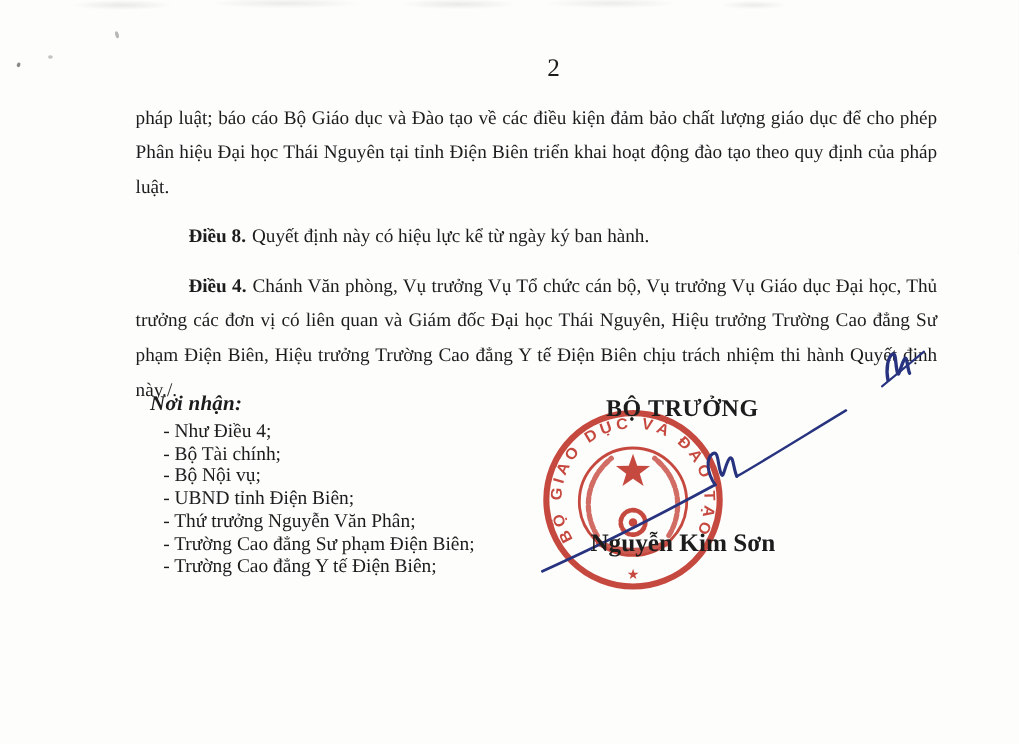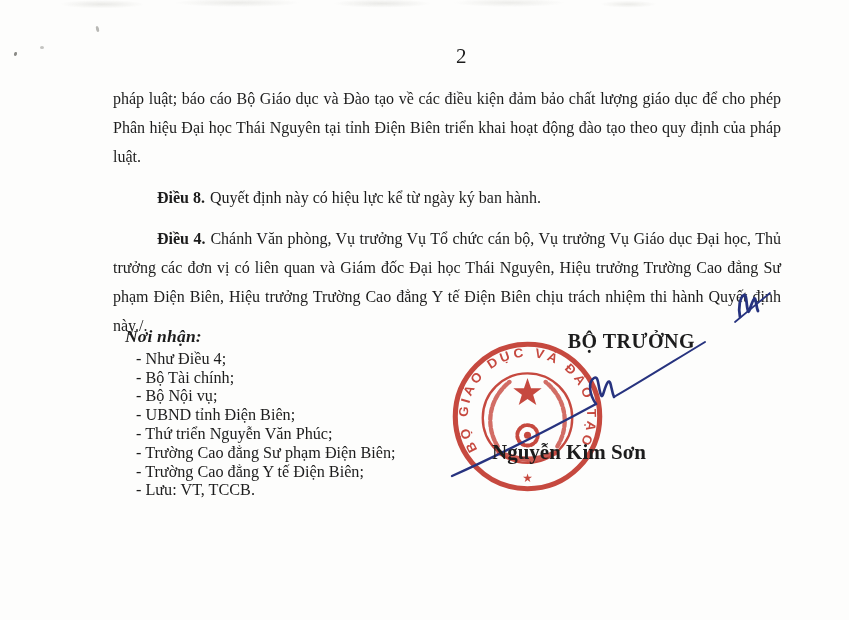--- a/index.html
+++ b/index.html
@@ -48,21 +48,21 @@
     font-size:16.2px;line-height:18.8px;
   }
   .recipients .hdr{
     font-weight:bold;font-style:italic;font-size:17.5px;
     margin-left:12px;margin-bottom:4px;letter-spacing:.2px;
   }
   .recipients .item{margin-left:23px;}
 
   .signer-title{
     position:absolute;left:505px;top:330px;width:190px;
-    text-align:right;font-weight:bold;font-size:20px;letter-spacing:.5px;
+    text-align:left;font-weight:bold;font-size:20px;letter-spacing:.5px;
     z-index:5;
   }
   .signer-name{
     position:absolute;left:492px;top:440px;width:215px;
     text-align:left;font-weight:bold;font-size:21px;
     z-index:6;
   }
 
   .seal{position:absolute;left:436px;top:338px;width:183px;height:157px;z-index:3;}
   .seal svg{width:100%;height:100%;opacity:.92;}
@@ -86,24 +86,23 @@
     <p class="article"><span class="lbl">Điều 8.</span><span>Quyết định này có hiệu lực kể từ ngày ký ban hành.</span></p>
     <p class="article"><span class="lbl">Điều 4.</span><span>Chánh Văn phòng, Vụ trưởng Vụ Tổ chức cán bộ, Vụ trưởng Vụ Giáo dục Đại học, Thủ trưởng các đơn vị có liên quan và Giám đốc Đại học Thái Nguyên, Hiệu trưởng Trường Cao đẳng Sư phạm Điện Biên, Hiệu trưởng Trường Cao đẳng Y tế Điện Biên chịu trách nhiệm thi hành Quyết định này./.</span></p>
   </div>
 
   <div class="recipients">
     <div class="hdr">Nơi nhận:</div>
     <div class="item">- Như Điều 4;</div>
     <div class="item">- Bộ Tài chính;</div>
     <div class="item">- Bộ Nội vụ;</div>
     <div class="item">- UBND tỉnh Điện Biên;</div>
-    <div class="item">- Thứ triển Nguyễn Văn Phúc;</div>
+    <div class="item">- Thứ trưởng Nguyễn Văn Phân;</div>
     <div class="item">- Trường Cao đẳng Sư phạm Điện Biên;</div>
     <div class="item">- Trường Cao đẳng Y tế Điện Biên;</div>
-    <div class="item">- Lưu: VT, TCCB.</div>
   </div>
 
   <div class="signer-title">BỘ TRƯỞNG</div>
 
   <div class="seal">
     <svg viewBox="0 0 200 200" xmlns="http://www.w3.org/2000/svg">
       <g stroke="#c23a30" fill="none" stroke-linecap="round">
 
         <circle cx="100" cy="100" r="92" stroke-width="6.5"></circle>
 

